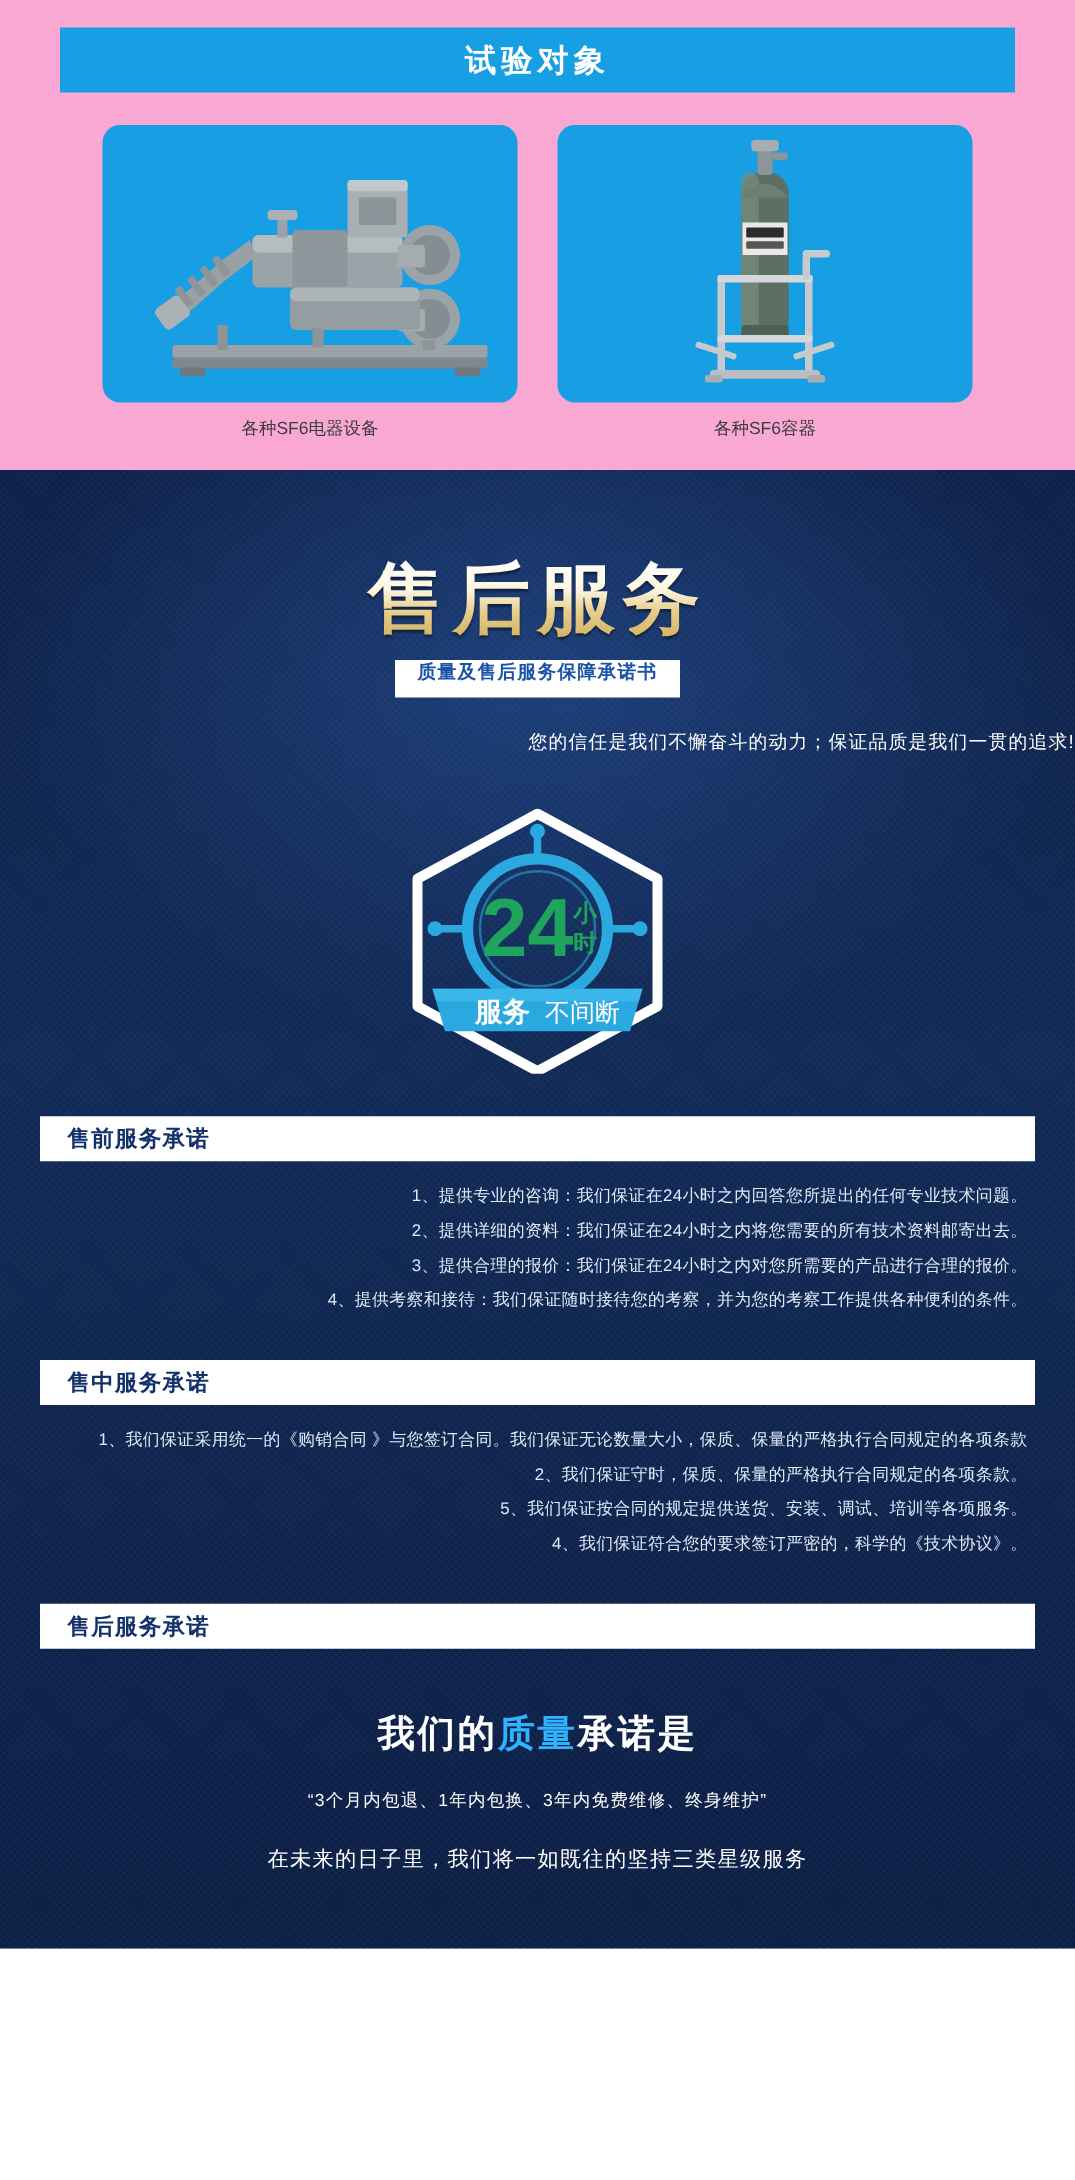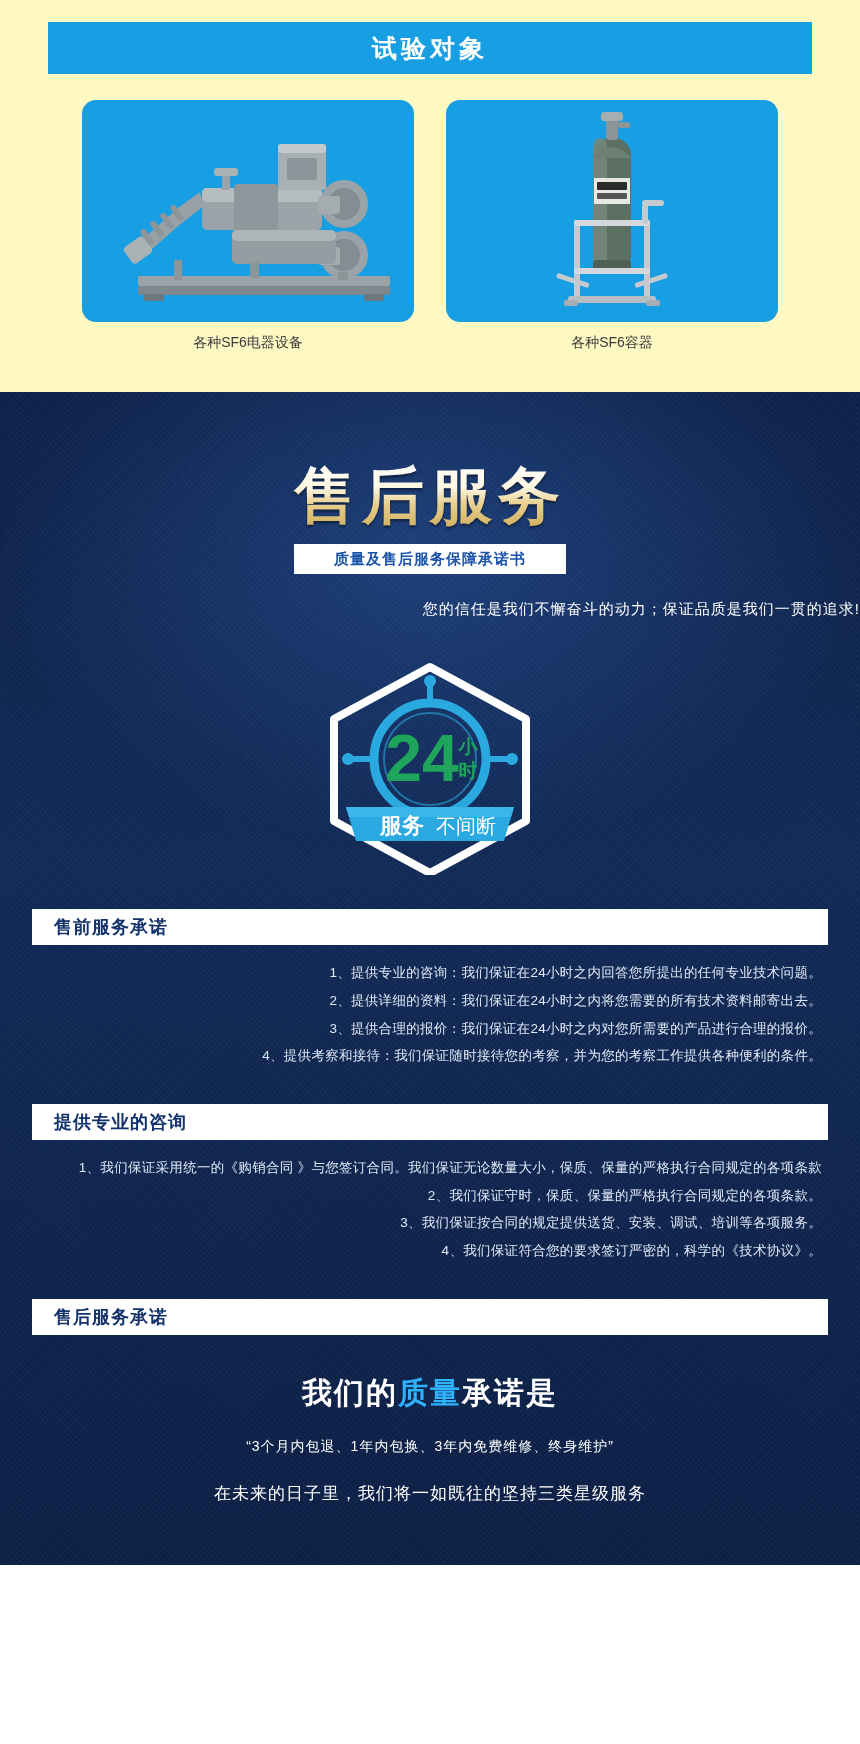--- a/index.html
+++ b/index.html
@@ -12,22 +12,22 @@
     background: #ffffff;
   }
   .page {
     width: 860px;
     position: relative;
     overflow: hidden;
   }
 
   
   .test-section {
-    background: #fef9c3;
-    padding: 22px 0 40px 0;
+    background: #f9a8d4;
+    padding: 22px 0 24px 0;
   }
   .section-banner {
     margin: 0 48px;
     height: 52px;
     background: #189fe3;
     display: flex;
     align-items: center;
     justify-content: center;
   }
   .section-banner-title {
@@ -93,25 +93,25 @@
     background: linear-gradient(180deg, #ffffff 0%, #fdf6e0 38%, #e8cf8e 62%, #cfae5d 100%);
     -webkit-background-clip: text;
     background-clip: text;
     color: transparent;
     -webkit-text-fill-color: transparent;
     line-height: 1.1;
     filter: drop-shadow(0 2px 1px rgba(0,0,0,0.45));
   }
   .sub-ribbon {
     margin: 14px auto 0 auto;
-    width: 272px;
+    width: 228px;
     height: 30px;
     background: #ffffff;
     display: flex;
-    align-items: center;
+    align-items: flex-start;
     justify-content: center;
   }
   .sub-ribbon span {
     color: #1a53a8;
     font-size: 15px;
     font-weight: bold;
     letter-spacing: 1px;
   }
   .slogan {
     text-align: right;
@@ -152,21 +152,21 @@
   }
   .promise-item {
     color: #dfe8f7;
     font-size: 13.5px;
     line-height: 2.05;
     letter-spacing: 0.3px;
   }
 
   
   .quality-title {
-    margin-top: 38px;
+    margin-top: 48px;
     text-align: center;
     font-size: 30px;
     font-weight: bold;
     color: #ffffff;
     letter-spacing: 2px;
   }
   .quality-title .hl { color: #2fb3ff; }
   .quality-line1 {
     text-align: center;
     color: #ffffff;
@@ -330,26 +330,26 @@
         <div class="promise-list">
           <div class="promise-item">1、提供专业的咨询：我们保证在24小时之内回答您所提出的任何专业技术问题。</div>
           <div class="promise-item">2、提供详细的资料：我们保证在24小时之内将您需要的所有技术资料邮寄出去。</div>
           <div class="promise-item">3、提供合理的报价：我们保证在24小时之内对您所需要的产品进行合理的报价。</div>
           <div class="promise-item">4、提供考察和接待：我们保证随时接待您的考察，并为您的考察工作提供各种便利的条件。</div>
         </div>
       </div>
 
       <div class="promise-block">
         <div class="promise-head">
-          <span>提供专业的咨询</span>
+          <span>售中服务承诺</span>
         </div>
         <div class="promise-list">
           <div class="promise-item">1、我们保证采用统一的《购销合同 》与您签订合同。我们保证无论数量大小，保质、保量的严格执行合同规定的各项条款</div>
           <div class="promise-item">2、我们保证守时，保质、保量的严格执行合同规定的各项条款。</div>
-          <div class="promise-item">3、我们保证按合同的规定提供送货、安装、调试、培训等各项服务。</div>
+          <div class="promise-item">5、我们保证按合同的规定提供送货、安装、调试、培训等各项服务。</div>
           <div class="promise-item">4、我们保证符合您的要求签订严密的，科学的《技术协议》。</div>
         </div>
       </div>
 
       <div class="promise-block">
         <div class="promise-head">
           <span>售后服务承诺</span>
         </div>
       </div>
 

